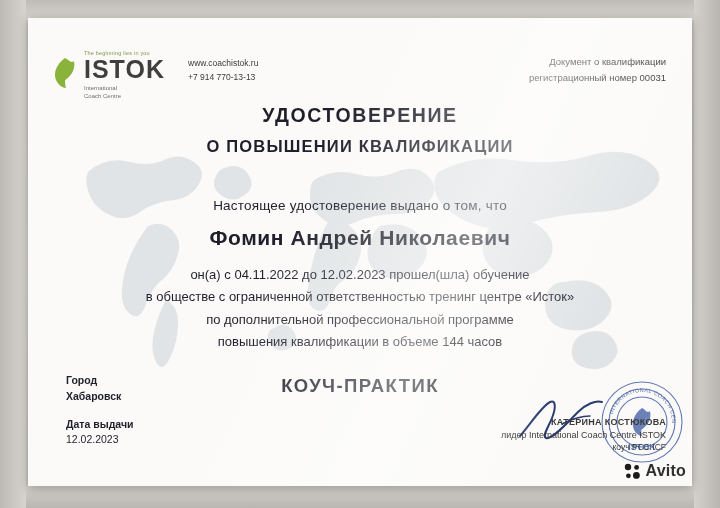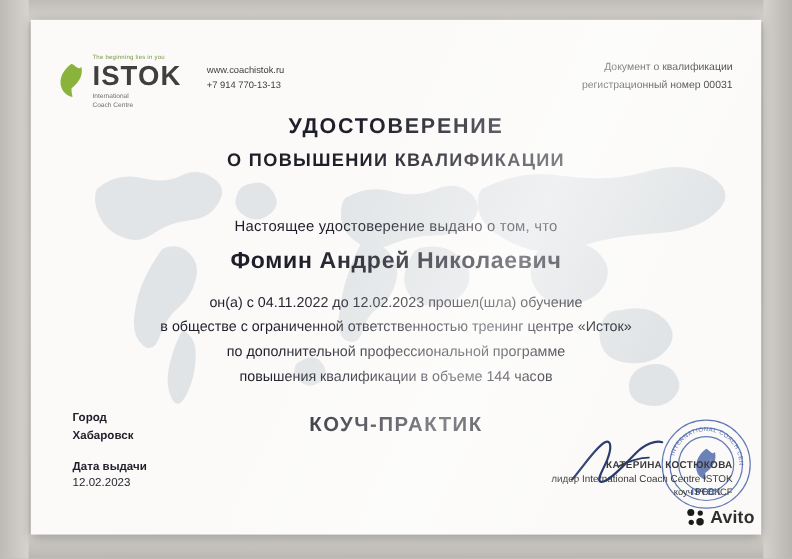--- a/index.html
+++ b/index.html
@@ -209,21 +209,21 @@
     color: #3a3a3a;
     margin-top: 2px;
   }
 
   
   #avito-watermark {
     position: absolute;
     right: 34px;
     bottom: 28px;
     display: flex;
-    align-items: flex-start;
+    align-items: flex-end;
     font-size: 16px;
     font-weight: bold;
     color: #2f2f2f;
     letter-spacing: 0.2px;
   }
   #avito-dots { width: 17px; height: 17px; margin-right: 5px; }
 </style>
 </head>
 <body>
 

